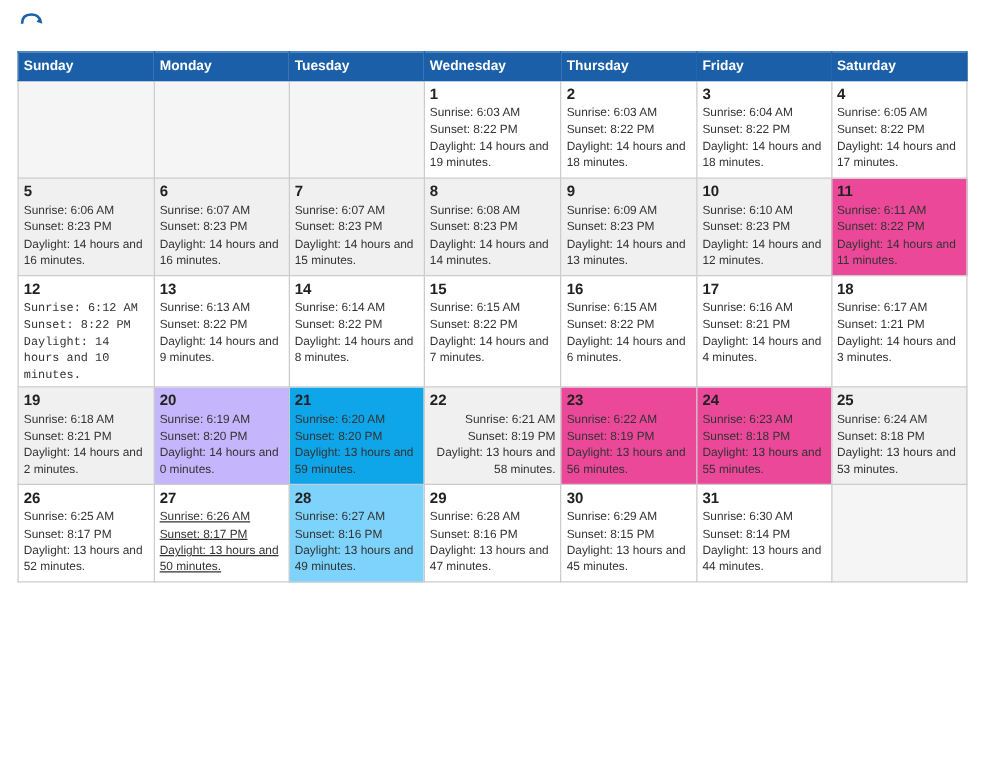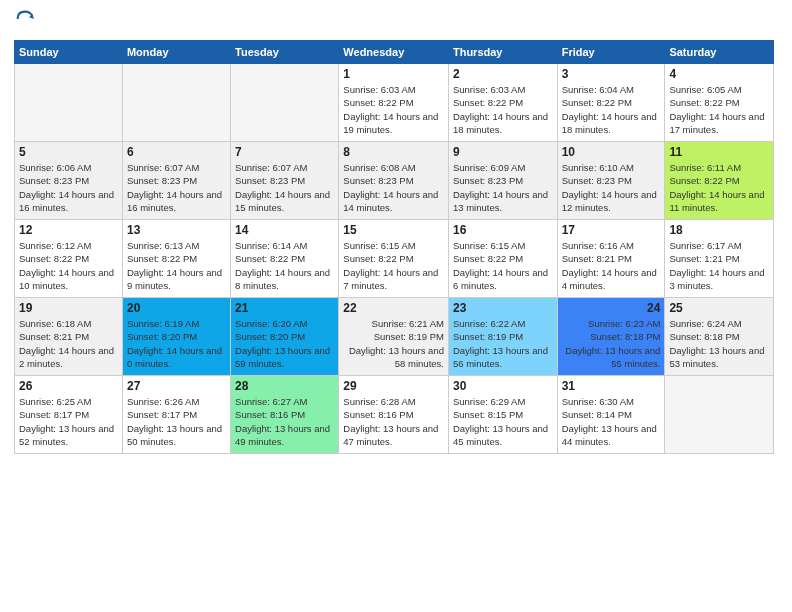--- a/index.html
+++ b/index.html
@@ -186,31 +186,31 @@
             <div class="day-info" style="white-space: pre-line;">Sunrise: 6:09 AM
 Sunset: 8:23 PM
 Daylight: 14 hours and 13 minutes.</div>
           </td>
           <td style="background: rgb(240, 240, 240);">
             <span class="day-number">10</span>
             <div class="day-info" style="white-space: pre-line;">Sunrise: 6:10 AM
 Sunset: 8:23 PM
 Daylight: 14 hours and 12 minutes.</div>
           </td>
-          <td style="background: #bef264;">
+          <td style="background: #ec4899;">
             <span class="day-number">11</span>
             <div class="day-info" style="white-space: pre-line;">Sunrise: 6:11 AM
 Sunset: 8:22 PM
 Daylight: 14 hours and 11 minutes.</div>
           </td>
         </tr>
         <tr>
           <td style="background: rgb(255, 255, 255);">
             <span class="day-number">12</span>
-            <div class="day-info" style="white-space: pre-line;">Sunrise: 6:12 AM
+            <div class="day-info" style="white-space: pre-line; font-family: Liberation Mono, monospace;">Sunrise: 6:12 AM
 Sunset: 8:22 PM
 Daylight: 14 hours and 10 minutes.</div>
           </td>
           <td style="background: rgb(255, 255, 255);">
             <span class="day-number">13</span>
             <div class="day-info" style="white-space: pre-line;">Sunrise: 6:13 AM
 Sunset: 8:22 PM
 Daylight: 14 hours and 9 minutes.</div>
           </td>
           <td style="background: rgb(255, 255, 255);">
@@ -244,45 +244,45 @@
 Daylight: 14 hours and 3 minutes.</div>
           </td>
         </tr>
         <tr>
           <td style="background: rgb(240, 240, 240);">
             <span class="day-number">19</span>
             <div class="day-info" style="white-space: pre-line;">Sunrise: 6:18 AM
 Sunset: 8:21 PM
 Daylight: 14 hours and 2 minutes.</div>
           </td>
-          <td style="background: #0ea5e9;">
+          <td style="background: #c4b5fd;">
             <span class="day-number">20</span>
             <div class="day-info" style="white-space: pre-line;">Sunrise: 6:19 AM
 Sunset: 8:20 PM
 Daylight: 14 hours and 0 minutes.</div>
           </td>
           <td style="background: #0ea5e9;">
             <span class="day-number">21</span>
             <div class="day-info" style="white-space: pre-line;">Sunrise: 6:20 AM
 Sunset: 8:20 PM
 Daylight: 13 hours and 59 minutes.</div>
           </td>
           <td style="background: rgb(240, 240, 240);">
             <span class="day-number">22</span>
             <div class="day-info" style="white-space: pre-line; text-align: right;">Sunrise: 6:21 AM
 Sunset: 8:19 PM
 Daylight: 13 hours and 58 minutes.</div>
           </td>
-          <td style="background: #7dd3fc;">
+          <td style="background: #ec4899;">
             <span class="day-number">23</span>
             <div class="day-info" style="white-space: pre-line;">Sunrise: 6:22 AM
 Sunset: 8:19 PM
 Daylight: 13 hours and 56 minutes.</div>
           </td>
-          <td style="background: #3b82f6; text-align: right;">
+          <td style="background: #ec4899;">
             <span class="day-number">24</span>
             <div class="day-info" style="white-space: pre-line;">Sunrise: 6:23 AM
 Sunset: 8:18 PM
 Daylight: 13 hours and 55 minutes.</div>
           </td>
           <td style="background: rgb(240, 240, 240);">
             <span class="day-number">25</span>
             <div class="day-info" style="white-space: pre-line;">Sunrise: 6:24 AM
 Sunset: 8:18 PM
 Daylight: 13 hours and 53 minutes.</div>
@@ -290,25 +290,25 @@
         </tr>
         <tr>
           <td style="background: rgb(255, 255, 255);">
             <span class="day-number">26</span>
             <div class="day-info" style="white-space: pre-line;">Sunrise: 6:25 AM
 Sunset: 8:17 PM
 Daylight: 13 hours and 52 minutes.</div>
           </td>
           <td style="background: rgb(255, 255, 255);">
             <span class="day-number">27</span>
-            <div class="day-info" style="white-space: pre-line;">Sunrise: 6:26 AM
+            <div class="day-info" style="white-space: pre-line; text-decoration: underline;">Sunrise: 6:26 AM
 Sunset: 8:17 PM
 Daylight: 13 hours and 50 minutes.</div>
           </td>
-          <td style="background: #86efac; margin-top: 12px;">
+          <td style="background: #7dd3fc; margin-top: 12px;">
             <span class="day-number">28</span>
             <div class="day-info" style="white-space: pre-line;">Sunrise: 6:27 AM
 Sunset: 8:16 PM
 Daylight: 13 hours and 49 minutes.</div>
           </td>
           <td style="background: rgb(255, 255, 255);">
             <span class="day-number">29</span>
             <div class="day-info" style="white-space: pre-line;">Sunrise: 6:28 AM
 Sunset: 8:16 PM
 Daylight: 13 hours and 47 minutes.</div>

